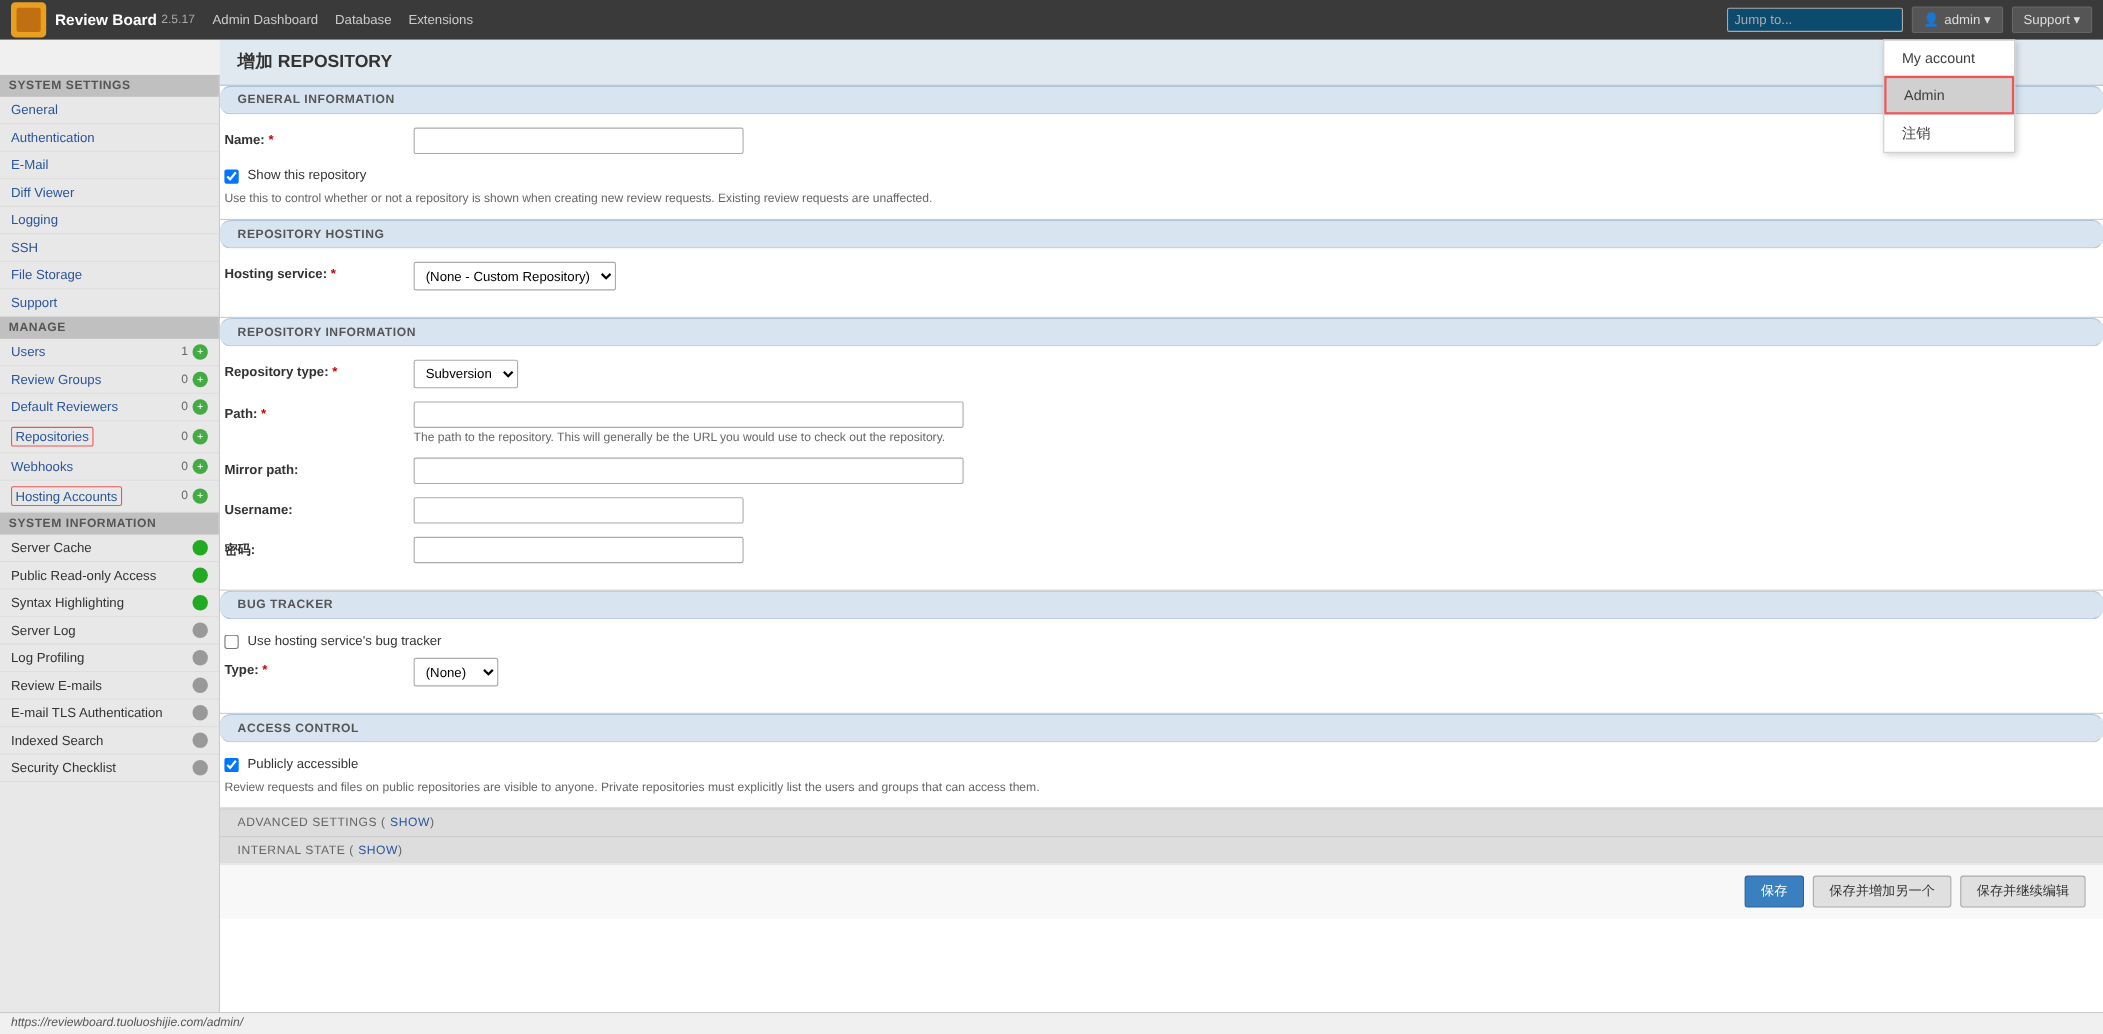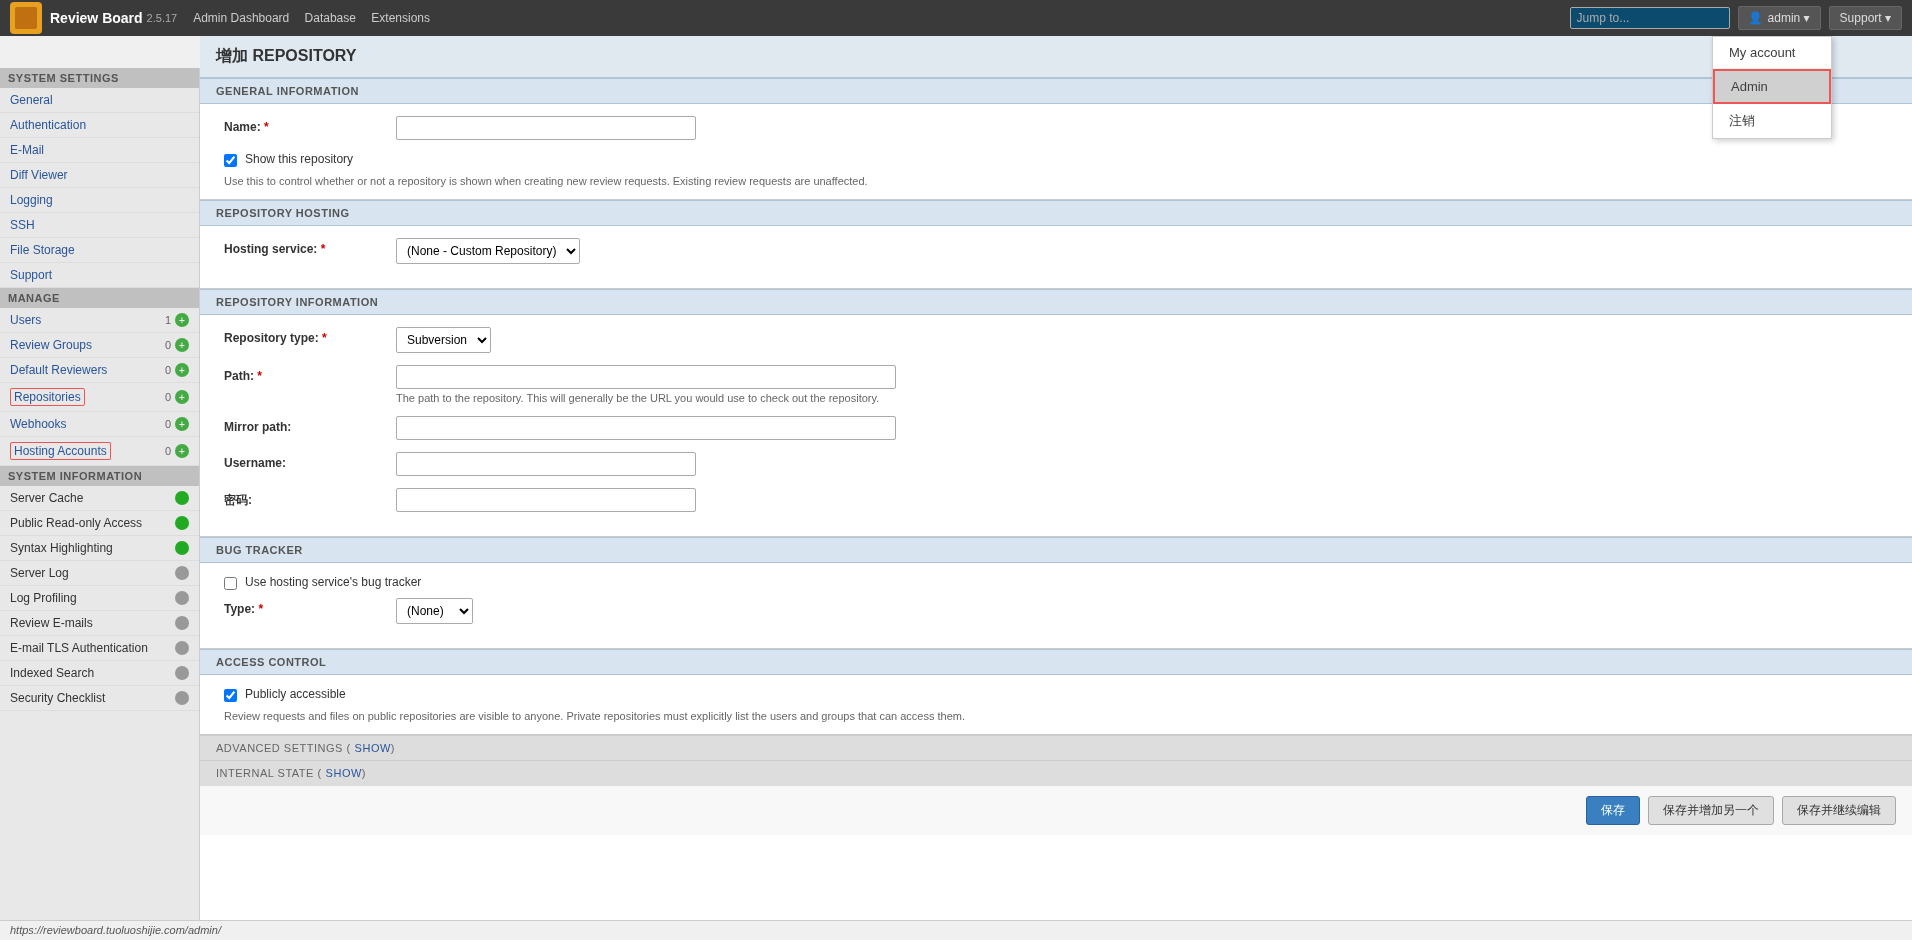--- a/index.html
+++ b/index.html
@@ -211,23 +211,24 @@
     .section-header {
       background: #d8e4f0;
       padding: 6px 16px;
       font-size: 11px;
       font-weight: bold;
       color: #555;
       text-transform: uppercase;
       letter-spacing: 0.5px;
       border-top: 1px solid #b0c4d8;
       border-bottom: 1px solid #b0c4d8;
+      border-radius: 10px;
     }
     .section-body {
-      padding: 12px 24px;
+      padding: 12px 4px;
     }
     .form-row {
       display: flex;
       align-items: flex-start;
       margin-bottom: 12px;
       gap: 12px;
     }
     .form-label {
       width: 160px;
       font-weight: bold;

